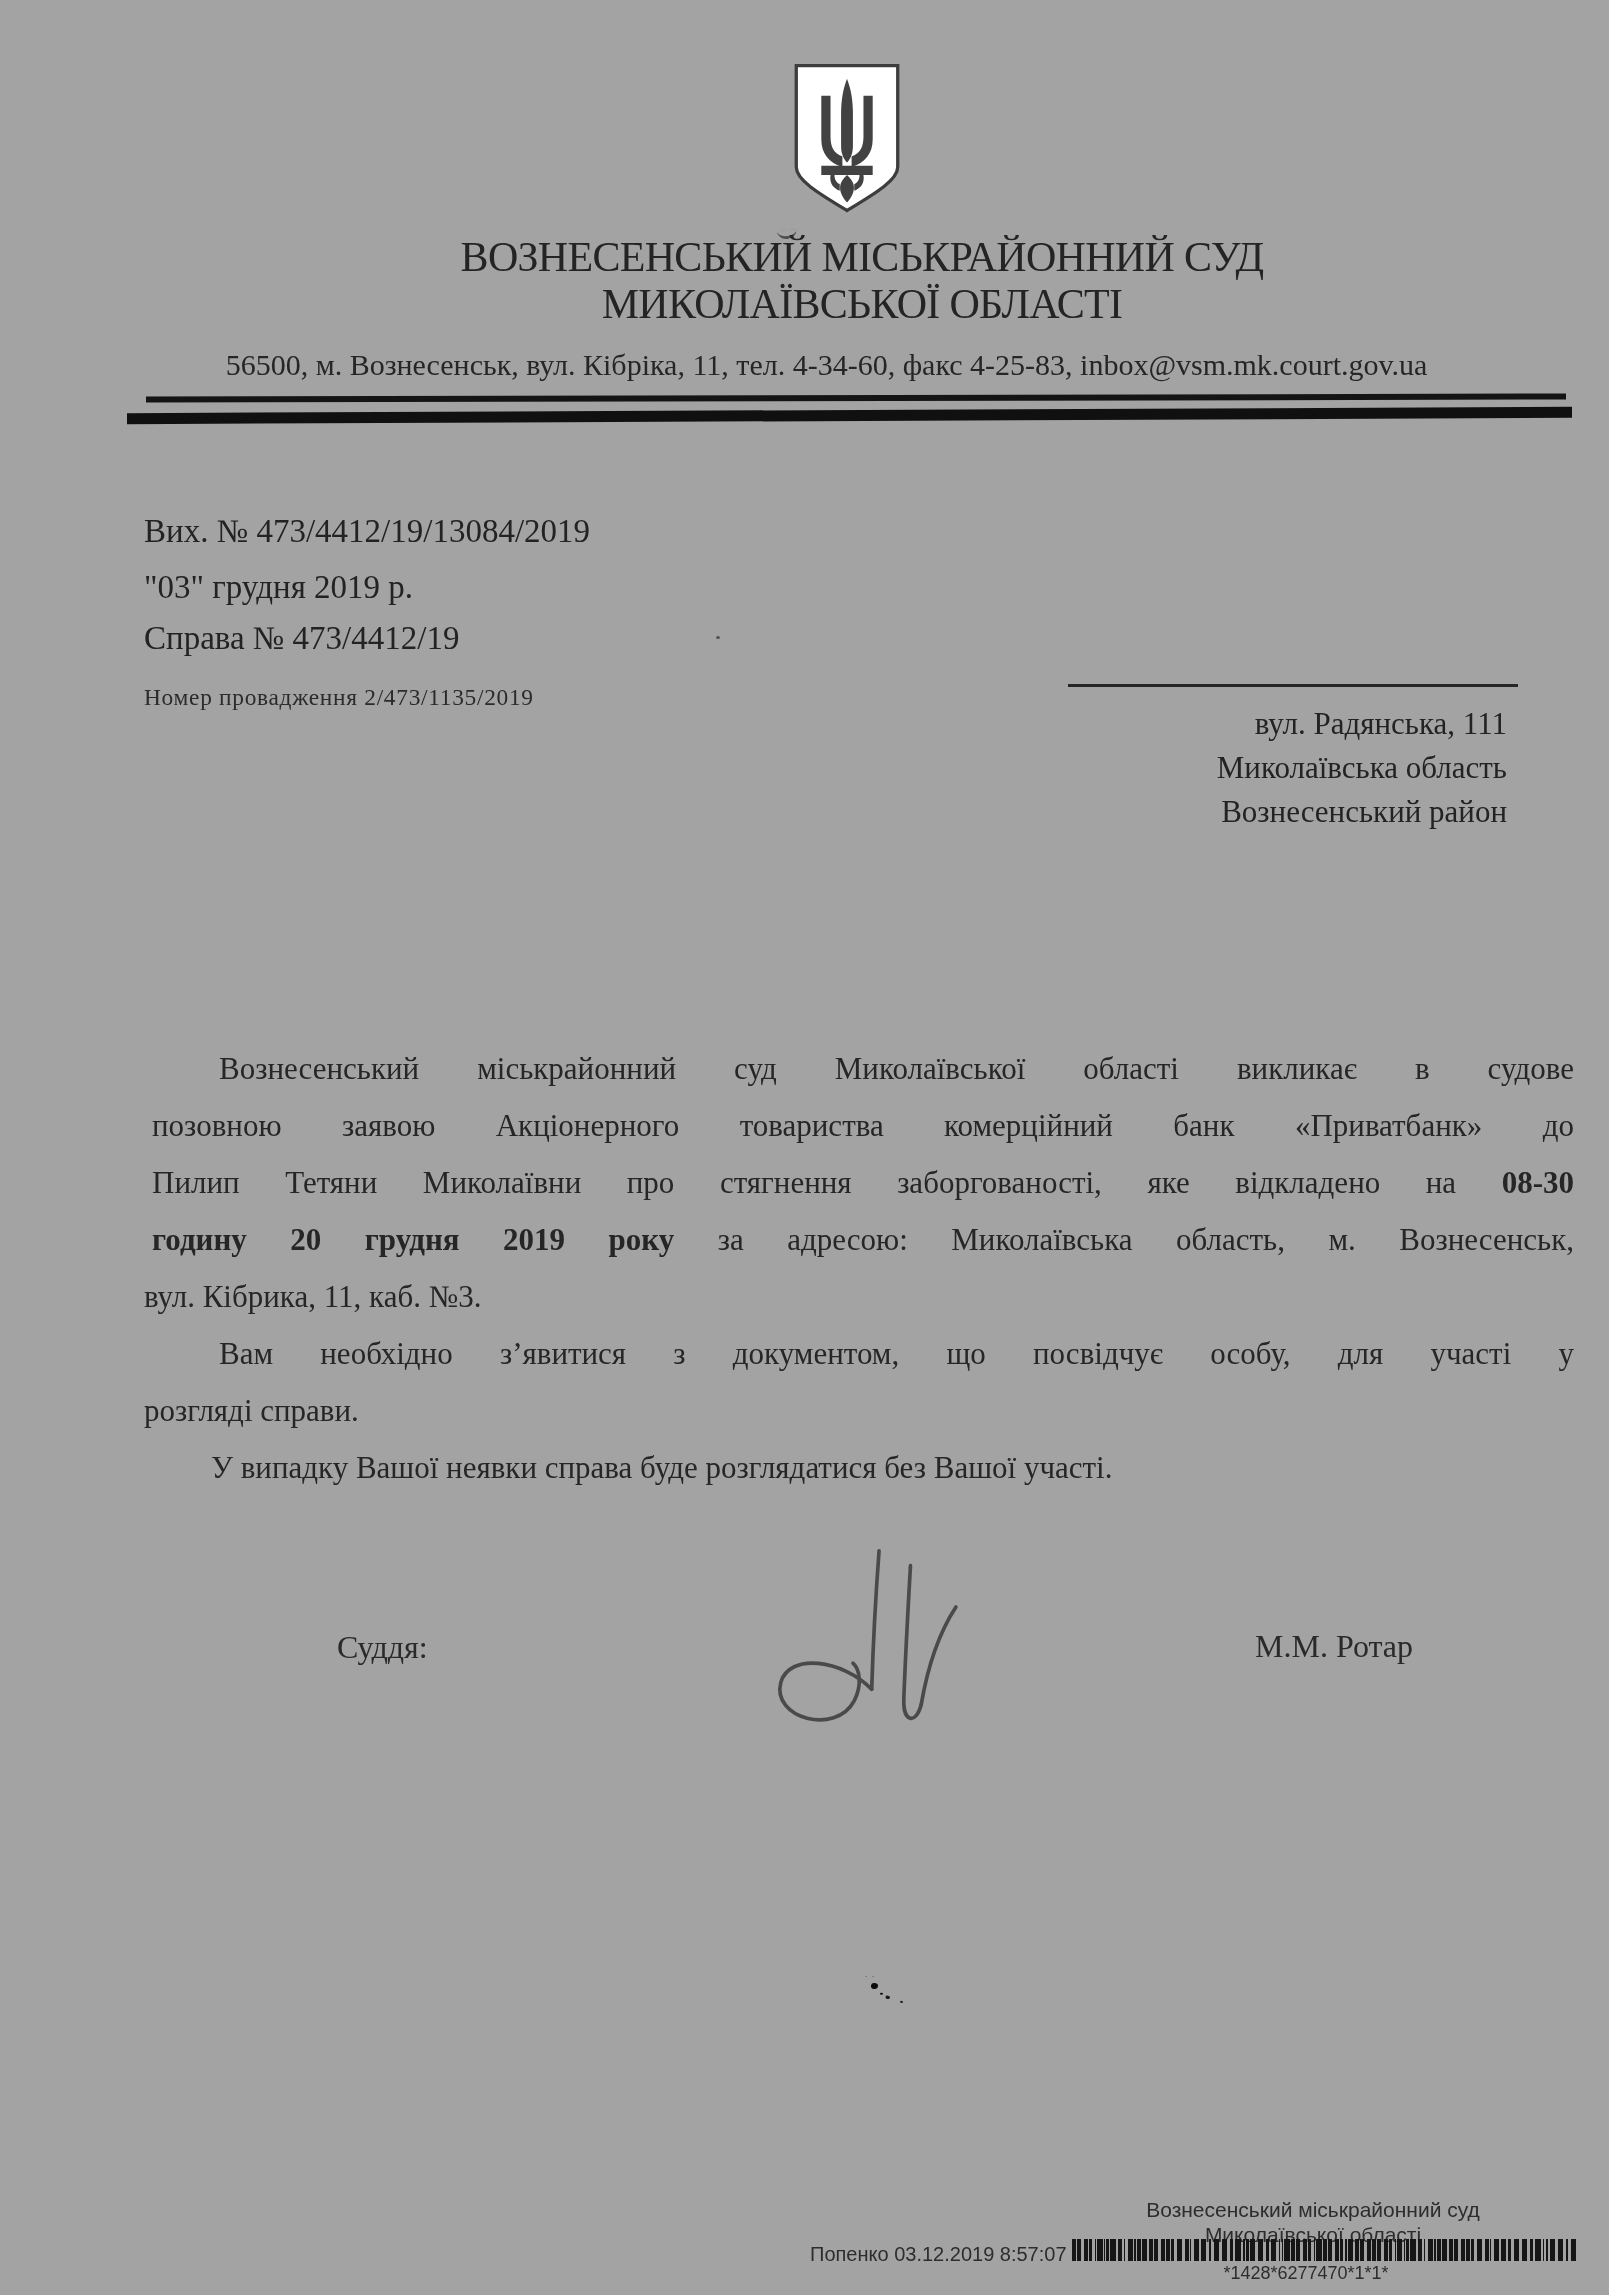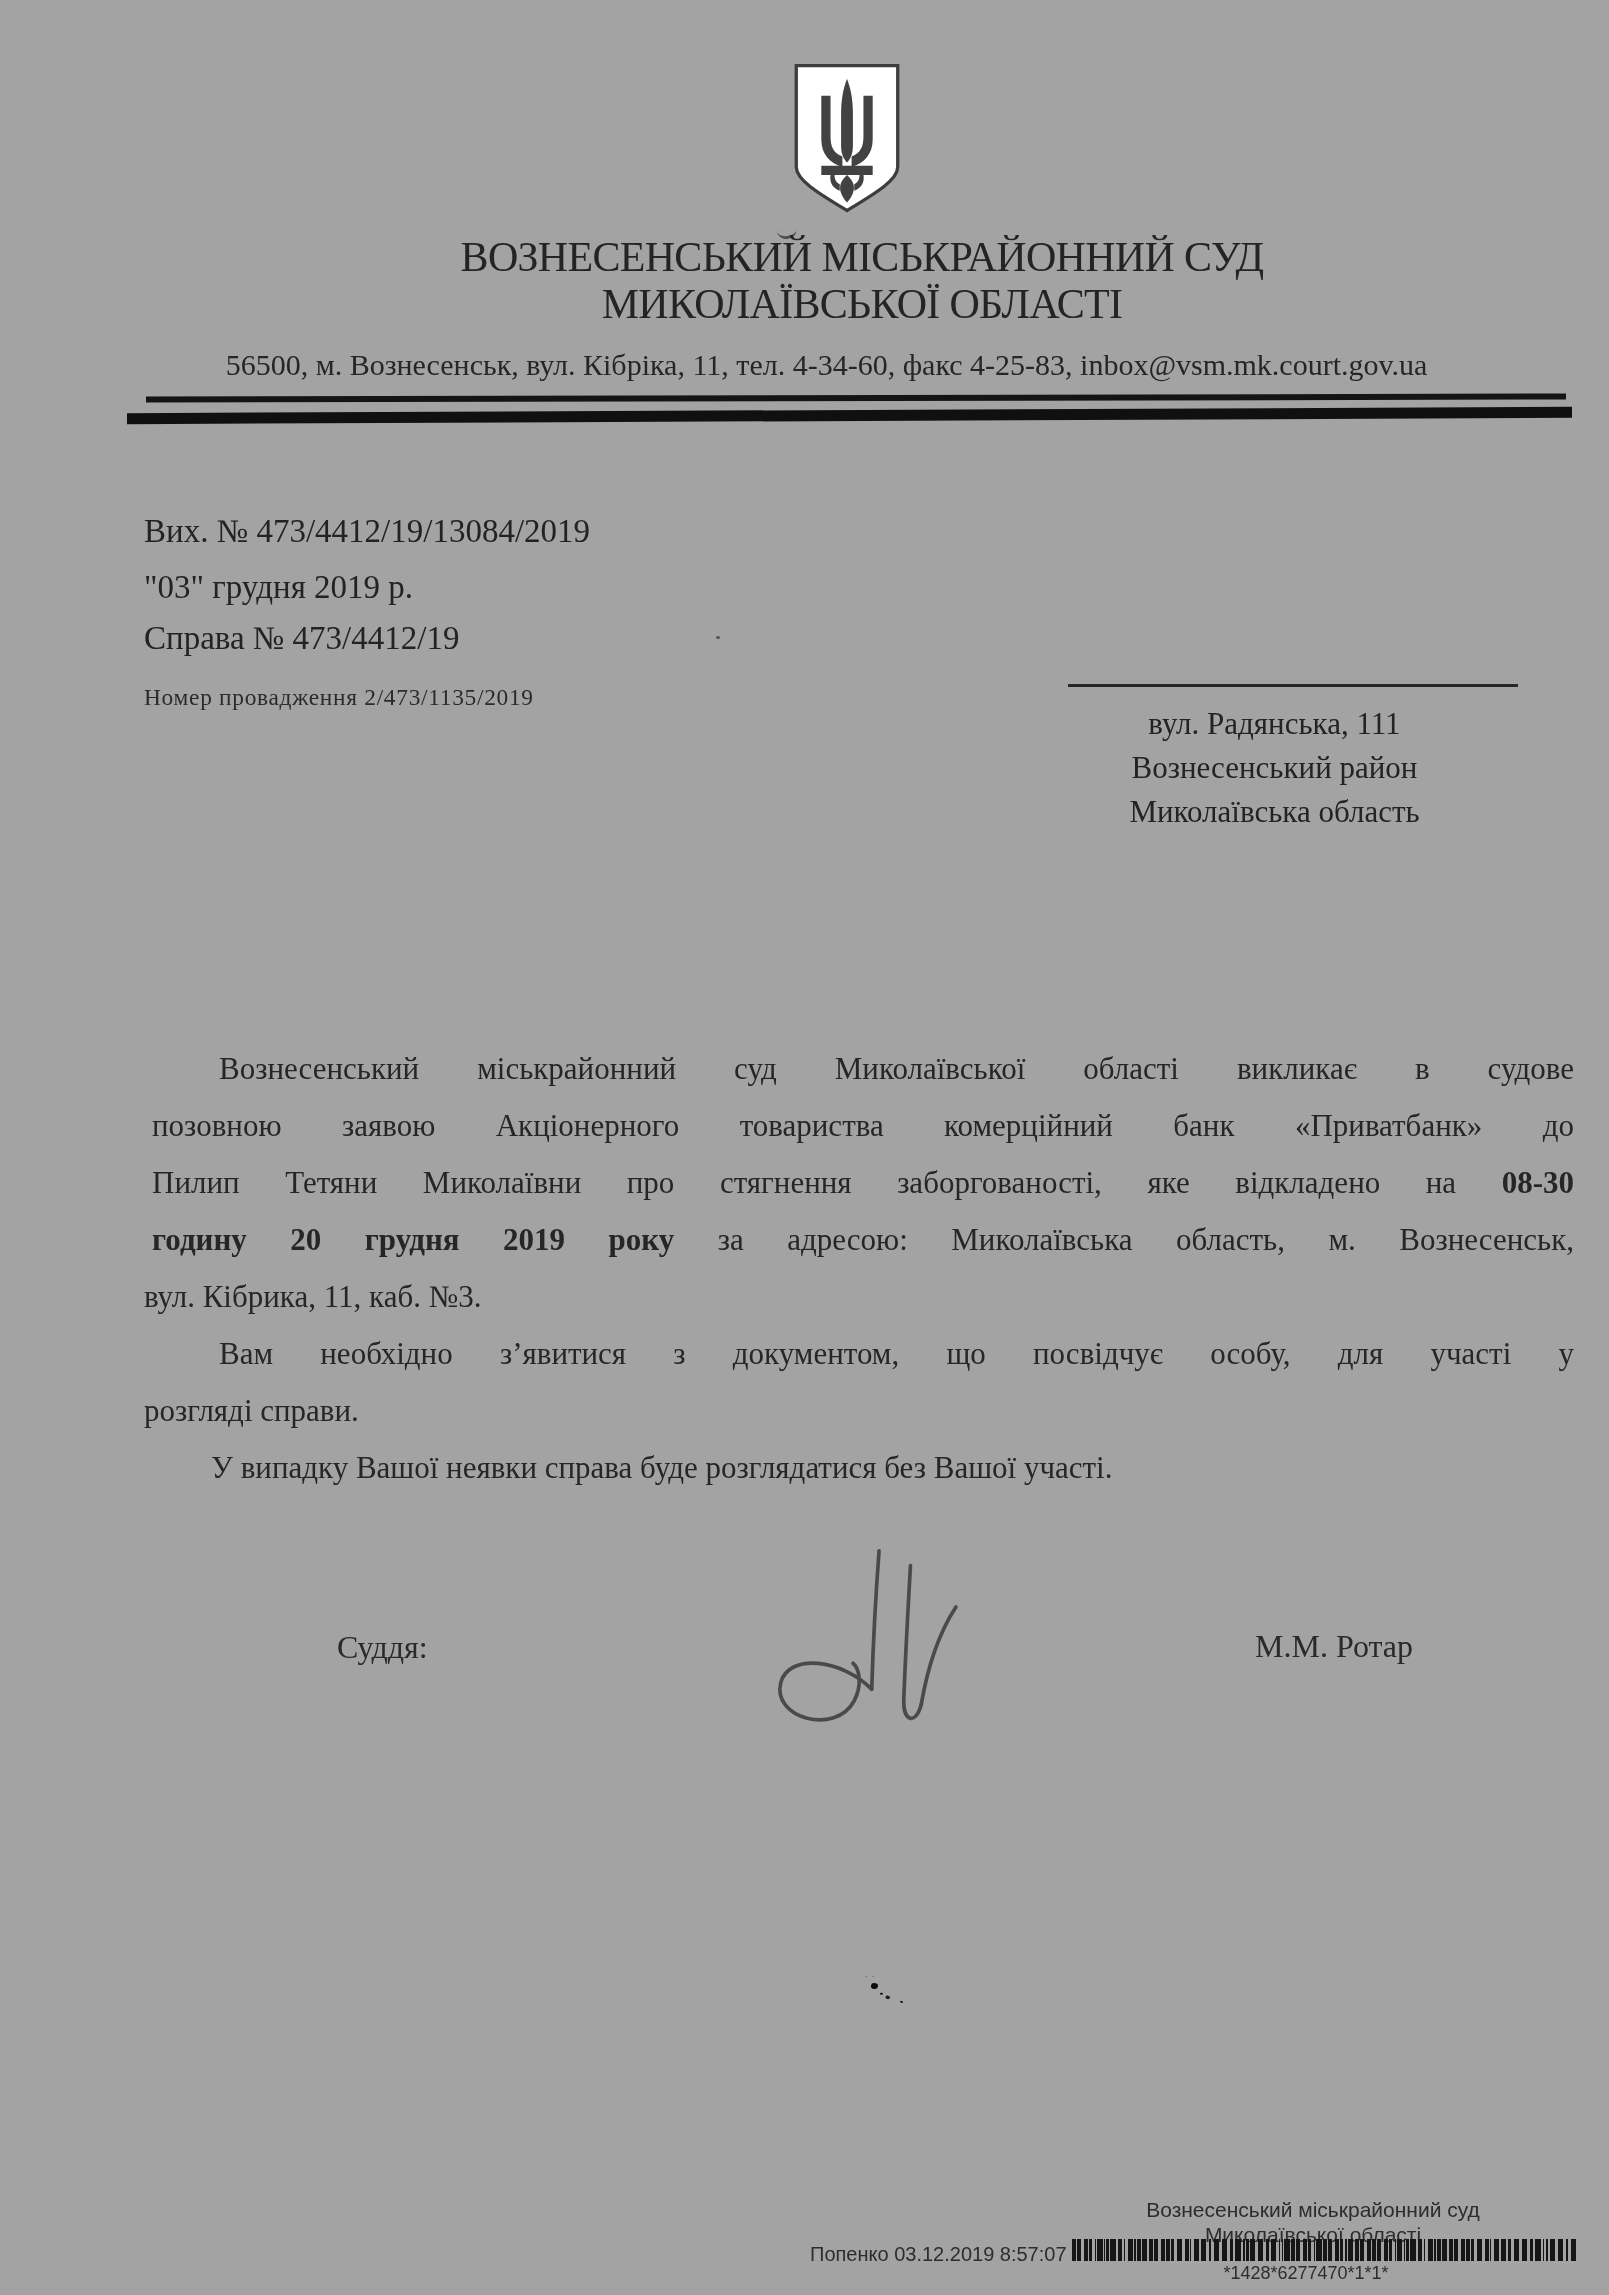--- a/index.html
+++ b/index.html
@@ -46,21 +46,21 @@
   .recipient-name {
     position:absolute; left:1042px; top:510px; width:476px;
     text-align:center; font-size:33px; white-space:nowrap; color:#232323;
   }
   .recipient-underline {
     position:absolute; left:1068px; top:684px; width:450px; height:0;
     border-bottom:3.3px solid #262626;
   }
   .recipient-address {
     position:absolute; left:1042px; top:702px; width:465px;
-    text-align:center; font-size:31px; line-height:44px; color:#232323;
+    text-align:right; font-size:31px; line-height:44px; color:#232323;
   }
 
   
   .letter-body { position:absolute; left:144px; top:1040px; width:1430px; font-size:31px; color:#262626; }
   .bline { line-height:57px; white-space:normal; text-align:left; }
   .bline.just { text-align:justify; text-align-last:justify;margin-left:8px; }
   .bline.ind  { text-indent:67px; }
   .bline .b   { font-weight:bold; }
 
   
@@ -133,22 +133,22 @@
 
   <div class="ref-line ref-1">Вих. № 473/4412/19/13084/2019</div>
   <div class="ref-line ref-2">"03" грудня 2019 р.</div>
   <div class="ref-line ref-3">Справа № 473/4412/19</div>
   <div class="ref-line ref-4">Номер провадження 2/473/1135/2019</div>
   <div class="ink-dot"></div>
 
   <div class="recipient-underline"></div>
   <div class="recipient-address">
     <div>вул. Радянська, 111</div>
+    <div>Миколаївська область</div>
     <div>Вознесенський район</div>
-    <div>Миколаївська область</div>
   </div>
 
   <div class="letter-body" id="body-lines">
       <div class="bline ind just"><span>Вознесенський міськрайонний суд Миколаївської області викликає в судове</span></div>
       <div class="bline just"><span>позовною заявою Акціонерного товариства комерційний банк «Приватбанк» до</span></div>
       <div class="bline just"><span>Пилип Тетяни Миколаївни про стягнення заборгованості, яке відкладено на </span><span class="b">08-30</span></div>
       <div class="bline just"><span class="b">годину 20 грудня 2019 року</span><span> за адресою: Миколаївська область, м. Вознесенськ,</span></div>
       <div class="bline"><span>вул. Кібрика, 11, каб. №3.</span></div>
       <div class="bline ind just"><span>Вам необхідно з’явитися з документом, що посвідчує особу, для участі у</span></div>
       <div class="bline"><span>розгляді справи.</span></div>

